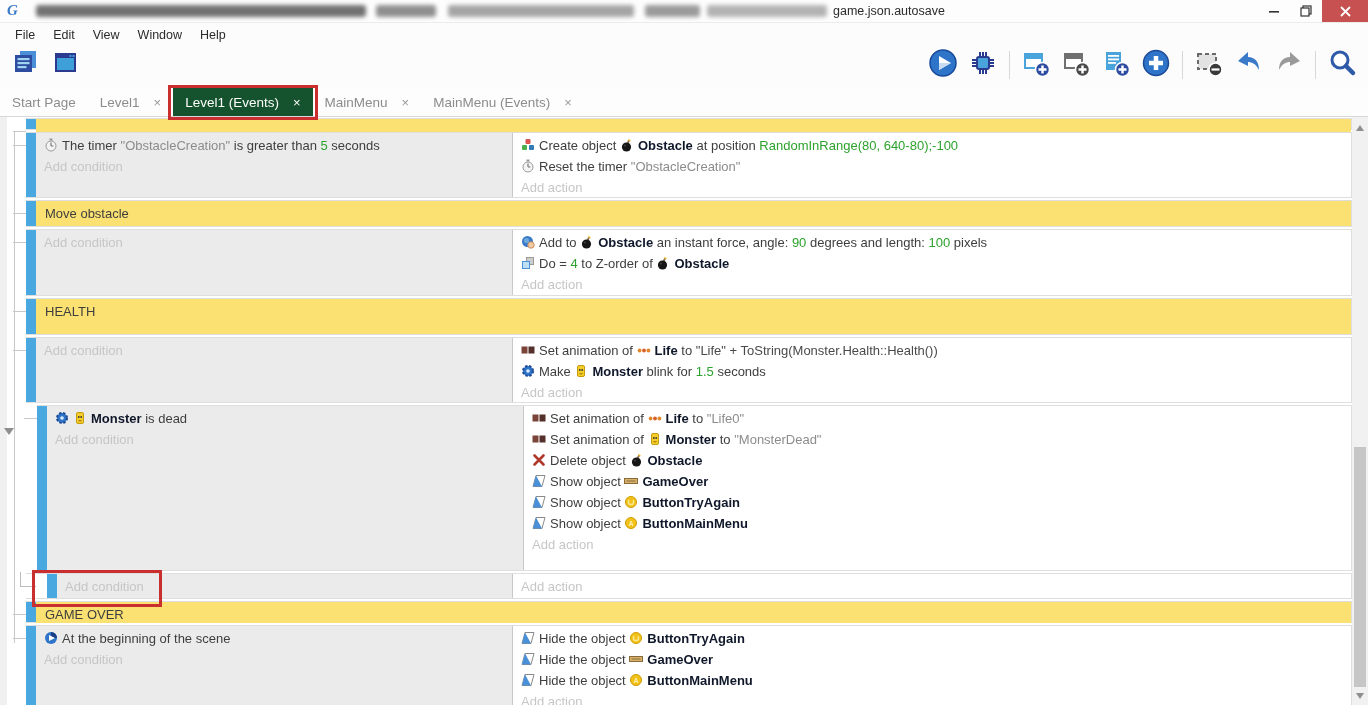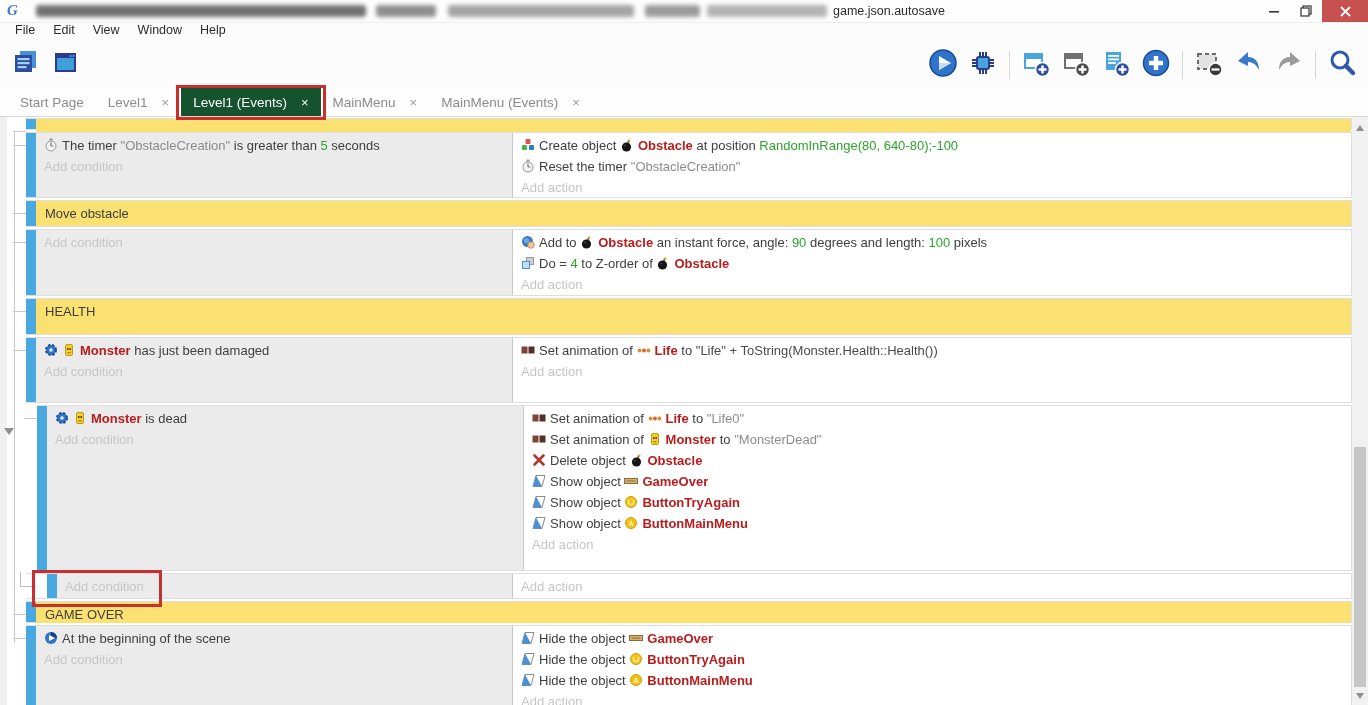--- a/index.html
+++ b/index.html
@@ -15,52 +15,52 @@
   .b2{left:376px;width:60px;background:#8f8f8f}
   .b3{left:448px;width:186px;background:#a5a5a5}
   .b4{left:645px;width:55px;background:#9b9b9b}
   .b5{left:707px;width:120px;background:#b3b3b3}
   .title-text{position:absolute;left:833px;top:4px;font-size:12.5px;color:#2b2b2b}
   .win-controls{position:absolute;right:0;top:0;height:22px;display:flex}
   .wc{width:32px;height:22px;display:flex;align-items:center;justify-content:center;cursor:default}
   .wc.close{width:46px;background:#c75050}
 
   
-  .menubar{height:19px;display:flex;align-items:flex-start;padding-left:6px;background:#fcfcfc;font-size:12.5px;color:#2b2b2b}
+  .menubar{height:19px;display:flex;align-items:flex-end;padding-left:6px;background:#fcfcfc;font-size:12.5px;color:#2b2b2b}
   .menu-item{padding:0 9px}
 
   
   .toolbar{height:46px;display:flex;align-items:center;justify-content:space-between;background:#fcfcfc;padding:0 8px}
   .tgroup{display:flex;align-items:center;gap:4px}
   .tbtn{width:36px;height:38px;display:flex;align-items:center;justify-content:center}
   .tsep{width:1px;height:28px;background:#d8d8d8;margin:0 4px}
 
   
-  .tabbar{height:28px;display:flex;align-items:stretch;padding-left:8px;background:#fdfdfd;font-size:13.5px;color:#8c8c8c;border-bottom:1px solid #d8d8d8}
+  .tabbar{height:28px;display:flex;align-items:stretch;padding-left:0;background:#fdfdfd;font-size:13.5px;color:#8c8c8c;border-bottom:1px solid #d8d8d8}
   .tab{display:flex;align-items:center;padding:0 12px;gap:14px;white-space:nowrap;position:relative}
   .tab .x{font-size:13px;color:#9a9a9a}
   .tab.selected{background:#14532d;color:#fff}
   .tab.selected .x{color:#fff}
   .tab-annotation{position:absolute;left:-5px;top:-3px;right:-5px;bottom:-4px;border:3px solid #c92f2f;pointer-events:none;z-index:5}
 
   
   .events{position:relative;height:590px;background:#fff;overflow:hidden}
   .gutter-strip{position:absolute;left:0;top:0;bottom:0;width:7px;background:#f0f0f0}
   .tree-vline{position:absolute;left:14px;top:14px;height:512px;width:1px;background:#c9c9c9}
   .expander{position:absolute;left:4px;top:311px;width:0;height:0;border-left:5px solid transparent;border-right:5px solid transparent;border-top:7px solid #8f8f8f}
   .rows{position:absolute;left:26px;right:16px;top:0;display:flex;flex-direction:column;gap:2px;padding-top:1px}
   .erow,.crow{display:flex;position:relative;box-sizing:border-box;border:1px solid #dedede;border-left:none}
   .stub{position:absolute;left:-13px;top:12px;width:13px;height:1px;background:#c9c9c9}
   .bar{width:10px;background:#49a8e0;flex:none}
   .cond{width:476px;flex:none;background:#ebebeb;border-right:1px solid #c9c9c9;overflow:hidden}
   .act{flex:1;background:#fff;overflow:hidden}
   .crow .ctext{flex:1;background:#fbe172;font-size:13px;color:#3e3e3e;padding:5px 0 16px 9px}
   .line{margin:4px 0 0 8px;height:17px;line-height:17px;font-size:13px;white-space:nowrap}
   .line svg{vertical-align:-2px;margin-right:4px}
-  .obj{color:#b91c1c;font-weight:bold}
+  .obj{color:#0f172a;font-weight:bold}
   .grn{color:#2da22d}
   .quo{color:#8c8c8c}
   .expr{color:#4a4a4a}
   .ph{color:#c6c6c6}
   
   .subrow .elbow{width:21px;flex:none;position:relative;background:#fff}
   .subrow .elbow::before{content:"";position:absolute;left:-6px;top:-2px;width:15px;height:14px;border-left:1px solid #bdbdbd;border-bottom:1px solid #bdbdbd}
   .subrow .cond{width:455px}
   .sub-annotation{position:absolute;left:6px;top:-4px;width:124px;height:31px;border:3px solid #c92f2f;pointer-events:none;z-index:5}
 
@@ -310,40 +310,40 @@
         </div>
         <div class="crow" style="height: 37px;">
           <div class="stub"></div>
           <div class="bar"></div>
           <div class="ctext"><span>HEALTH</span></div>
         </div>
         <div class="erow" style="min-height: 66px;">
           <div class="stub"></div>
           <div class="bar"></div>
           <div class="cond">
-            <div class="line"><span><svg width="14" height="14" viewBox="0 0 14 14">
-                  <circle cx="7" cy="7" r="5" fill="#2e74c8" stroke="#1d4a96" stroke-width="2" stroke-dasharray="2.4 1.6"></circle>
-                  <circle cx="7" cy="7" r="1.8" fill="#dcecfc"></circle>
-                </svg></span><span><svg width="14" height="14" viewBox="0 0 14 14">
-                  <rect x="3.5" y="1.5" width="7" height="11" rx="1.5" fill="#f6ce2a" stroke="#c49a10"></rect>
-                  <circle cx="5.8" cy="6" r="0.9" fill="#333"></circle>
-                  <circle cx="8.2" cy="6" r="0.9" fill="#333"></circle>
-                  <path d="M5.5 9.5 Q7 10.6 8.5 9.5" stroke="#8a6a00" fill="none"></path>
-                </svg></span><span class="obj">Monster</span><span class="txt"> has just been damaged</span></div>
             <div class="line"><span class="ph">Add condition</span></div>
           </div>
           <div class="act">
             <div class="line"><span><svg width="14" height="14" viewBox="0 0 14 14">
                   <rect x="0.5" y="3.5" width="6" height="7" fill="#7a4538"></rect>
                   <rect x="7.5" y="3.5" width="6" height="7" fill="#55302a"></rect>
                 </svg></span><span class="txt">Set animation of </span><span><svg width="14" height="14" viewBox="0 0 14 14">
                   <circle cx="2.6" cy="7.5" r="1.9" fill="#e2862a"></circle>
                   <circle cx="7" cy="7.5" r="1.9" fill="#d9622a"></circle>
                   <circle cx="11.4" cy="7.5" r="1.9" fill="#e2862a"></circle>
                 </svg></span><span class="obj">Life</span><span class="txt"> to </span><span class="expr">"Life" + ToString(Monster.Health::Health())</span></div>
+            <div class="line"><span><svg width="14" height="14" viewBox="0 0 14 14">
+                  <circle cx="7" cy="7" r="5" fill="#2e74c8" stroke="#1d4a96" stroke-width="2" stroke-dasharray="2.4 1.6"></circle>
+                  <circle cx="7" cy="7" r="1.8" fill="#dcecfc"></circle>
+                </svg></span><span class="txt">Make </span><span><svg width="14" height="14" viewBox="0 0 14 14">
+                  <rect x="3.5" y="1.5" width="7" height="11" rx="1.5" fill="#f6ce2a" stroke="#c49a10"></rect>
+                  <circle cx="5.8" cy="6" r="0.9" fill="#333"></circle>
+                  <circle cx="8.2" cy="6" r="0.9" fill="#333"></circle>
+                  <path d="M5.5 9.5 Q7 10.6 8.5 9.5" stroke="#8a6a00" fill="none"></path>
+                </svg></span><span class="obj">Monster</span><span class="txt"> blink for </span><span class="grn">1.5</span><span class="txt"> seconds</span></div>
             <div class="line"><span class="ph">Add action</span></div>
           </div>
         </div>
         <div class="erow" style="min-height: 166px; margin-left: 11px;">
           <div class="stub"></div>
           <div class="bar"></div>
           <div class="cond">
             <div class="line"><span><svg width="14" height="14" viewBox="0 0 14 14">
                   <circle cx="7" cy="7" r="5" fill="#2e74c8" stroke="#1d4a96" stroke-width="2" stroke-dasharray="2.4 1.6"></circle>
                   <circle cx="7" cy="7" r="1.8" fill="#dcecfc"></circle>
@@ -430,30 +430,30 @@
                   <path d="M7 1 A6 6 0 0 1 13 7 L7 7 Z" fill="#1b3f86"></path>
                   <polygon points="5,4 11,7 5,10" fill="#fff"></polygon>
                 </svg></span><span class="txt">At the beginning of the scene</span></div>
             <div class="line"><span class="ph">Add condition</span></div>
           </div>
           <div class="act">
             <div class="line"><span><svg width="14" height="14" viewBox="0 0 14 14">
                   <polygon points="4,1.5 13,1.5 10,12.5 1,12.5" fill="#fff" stroke="#8a8a8a"></polygon>
                   <polygon points="1,12.5 4,1.5 10,12.5" fill="#4a90d9"></polygon>
                 </svg></span><span class="txt">Hide the object </span><span><svg width="14" height="14" viewBox="0 0 14 14">
+                  <circle cx="7" cy="7" r="5.5" fill="#f2c21a" stroke="#cf9d00"></circle>
+                  <circle cx="7" cy="7" r="2.6" fill="none" stroke="#f9e88f" stroke-width="1.5" stroke-dasharray="10 4"></circle>
+                </svg></span><span class="obj">ButtonTryAgain</span></div>
+            <div class="line"><span><svg width="14" height="14" viewBox="0 0 14 14">
+                  <polygon points="4,1.5 13,1.5 10,12.5 1,12.5" fill="#fff" stroke="#8a8a8a"></polygon>
+                  <polygon points="1,12.5 4,1.5 10,12.5" fill="#4a90d9"></polygon>
+                </svg></span><span class="txt">Hide the object </span><span><svg width="14" height="14" viewBox="0 0 14 14">
                   <rect x="0.5" y="4.5" width="13" height="5" fill="#d8b26a" stroke="#8a6a3a"></rect>
                   <path d="M2.5 7 H11.5" stroke="#8a6a3a"></path>
                 </svg></span><span class="obj">GameOver</span></div>
-            <div class="line"><span><svg width="14" height="14" viewBox="0 0 14 14">
-                  <polygon points="4,1.5 13,1.5 10,12.5 1,12.5" fill="#fff" stroke="#8a8a8a"></polygon>
-                  <polygon points="1,12.5 4,1.5 10,12.5" fill="#4a90d9"></polygon>
-                </svg></span><span class="txt">Hide the object </span><span><svg width="14" height="14" viewBox="0 0 14 14">
-                  <circle cx="7" cy="7" r="5.5" fill="#f2c21a" stroke="#cf9d00"></circle>
-                  <circle cx="7" cy="7" r="2.6" fill="none" stroke="#f9e88f" stroke-width="1.5" stroke-dasharray="10 4"></circle>
-                </svg></span><span class="obj">ButtonTryAgain</span></div>
             <div class="line"><span><svg width="14" height="14" viewBox="0 0 14 14">
                   <polygon points="4,1.5 13,1.5 10,12.5 1,12.5" fill="#fff" stroke="#8a8a8a"></polygon>
                   <polygon points="1,12.5 4,1.5 10,12.5" fill="#4a90d9"></polygon>
                 </svg></span><span class="txt">Hide the object </span><span><svg width="14" height="14" viewBox="0 0 14 14">
                   <circle cx="7" cy="7" r="5.5" fill="#f2c21a" stroke="#cf9d00"></circle>
                   <text x="7" y="9.6" font-size="7" text-anchor="middle" fill="#fdf0b0" font-family="Liberation Sans,sans-serif" font-weight="bold">A</text>
                 </svg></span><span class="obj">ButtonMainMenu</span></div>
             <div class="line"><span class="ph">Add action</span></div>
           </div>
         </div>

